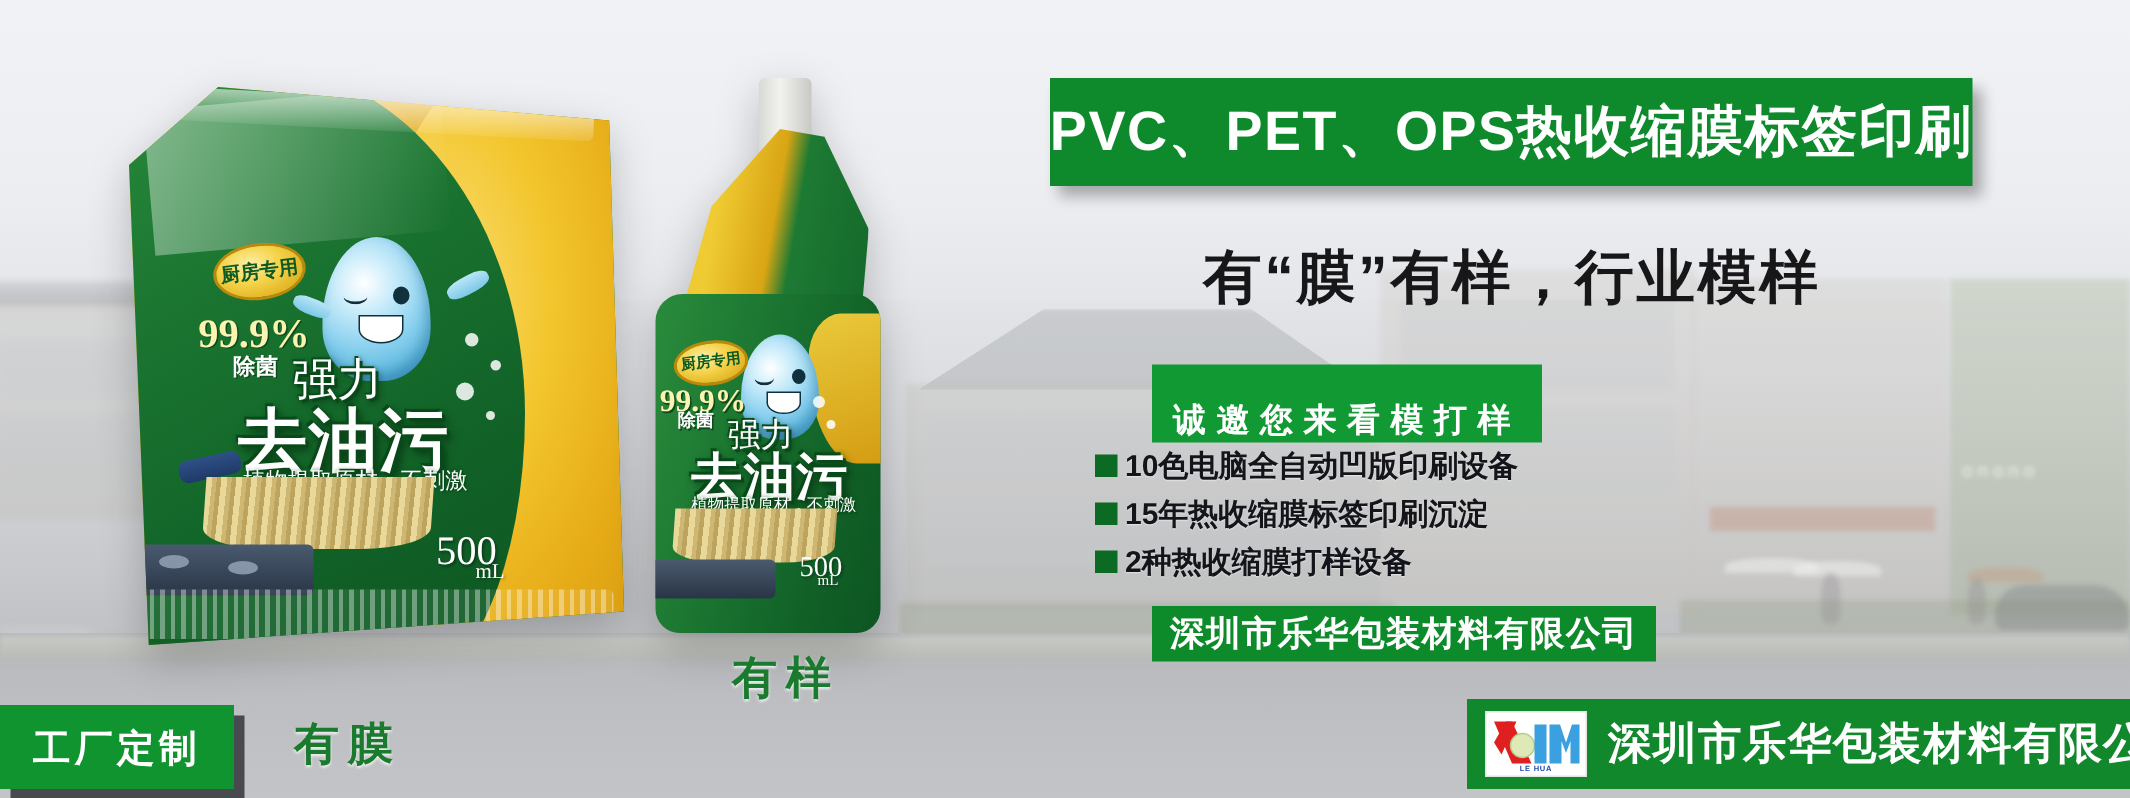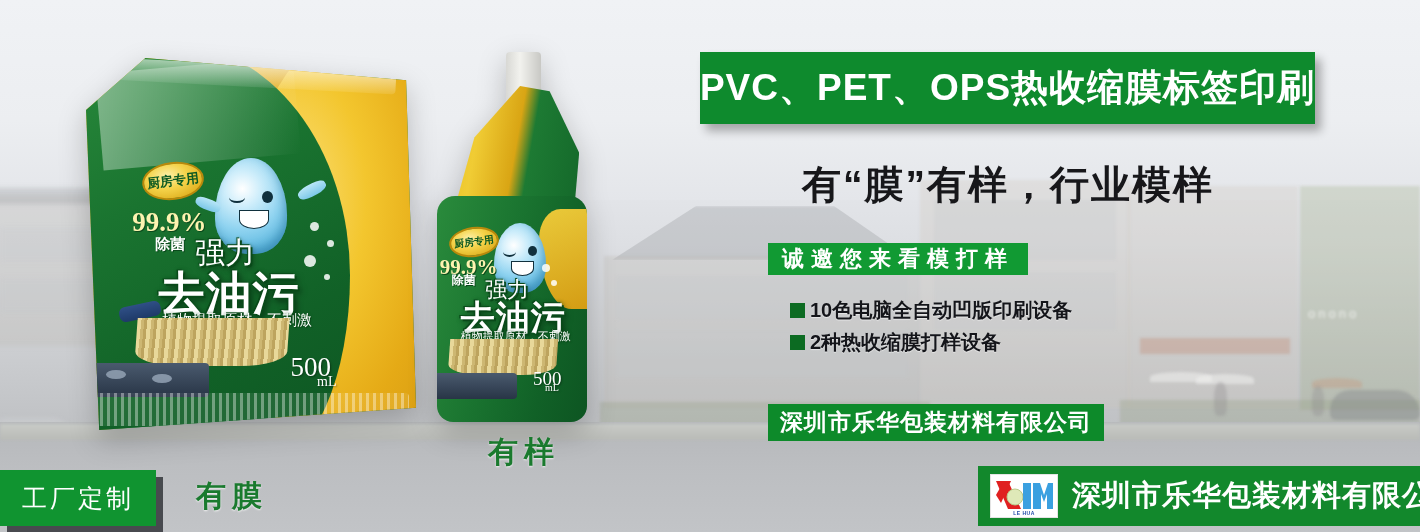--- a/index.html
+++ b/index.html
@@ -115,39 +115,39 @@
 
   
   #title-banner{position:absolute;left:700px;top:52px;width:615px;height:72px;
       background:#0e8a2d;box-shadow:6px 7px 9px rgba(0,0,0,0.30);
       display:flex;align-items:center;justify-content:center;}
   #title-banner span{color:#ffffff;font-size:37px;font-weight:bold;letter-spacing:1px;white-space:nowrap;}
 
   #subtitle{position:absolute;left:700px;top:158px;width:616px;text-align:center;
       color:#17171a;font-size:39px;font-weight:bold;letter-spacing:2px;white-space:nowrap;}
 
-  #invite-bar{position:absolute;left:768px;top:243px;height:32px;padding:0 14px;
-      background:#119a33;display:flex;align-items:center;}
+  #invite-bar{position:absolute;left:768px;top:243px;height:52px;padding:0 14px;
+      background:#119a33;display:flex;align-items:flex-end;}
   #invite-bar span{color:#ffffff;font-size:22px;letter-spacing:7px;font-weight:bold;white-space:nowrap;}
 
-  #features{position:absolute;left:790px;top:297px;text-align:right;}
+  #features{position:absolute;left:730px;top:297px;text-align:right;}
   .feature{display:flex;align-items:center;margin-bottom:5px;}
   .bullet{width:15px;height:15px;background:#0c6b22;margin-right:5px;flex:none;}
   .feature span.txt{color:#14151a;font-size:20px;font-weight:bold;white-space:nowrap;
       text-shadow:0 1px 1px rgba(255,255,255,.55);}
 
   #promise-bar{position:absolute;left:768px;top:404px;height:37px;padding:0 12px;
       background:#0d8a2a;display:flex;align-items:center;}
   #promise-bar span{color:#ffffff;font-size:23px;font-weight:bold;letter-spacing:1px;white-space:nowrap;}
 
   
   #factory-badge{position:absolute;left:0;top:470px;width:156px;height:56px;
       background:#109430;box-shadow:7px 7px 0 rgba(45,48,52,0.82);
       display:flex;align-items:center;justify-content:center;}
-  #factory-badge span{color:#ffffff;font-size:25px;font-weight:normal;letter-spacing:3px;}
+  #factory-badge span{color:#ffffff;font-size:25px;font-weight:bold;letter-spacing:3px;}
 
   
   #company-bar{position:absolute;left:978px;top:466px;width:442px;height:60px;
       background:#12882c;display:flex;align-items:center;padding-left:12px;box-sizing:border-box;}
   #logo{width:66px;height:42px;background:#ffffff;position:relative;flex:none;
         border:1px solid #e4e4e4;overflow:hidden;}
   #company-bar .cname{color:#ffffff;font-size:29px;font-weight:bold;
       letter-spacing:1px;margin-left:14px;white-space:nowrap;}
   .logo-text{position:absolute;left:0;right:0;bottom:1px;text-align:center;
       font-size:5px;color:#1f49a8;letter-spacing:.5px;font-weight:bold;}
@@ -286,20 +286,24 @@
     <span>诚邀您来看模打样</span>
   </div>
 
   <div id="features">
     <div class="feature">
       <span class="bullet"></span>
       <span class="txt">10色电脑全自动凹版印刷设备</span>
     </div>
     <div class="feature">
       <span class="bullet"></span>
+      <span class="txt">15年热收缩膜标签印刷沉淀</span>
+    </div>
+    <div class="feature">
+      <span class="bullet"></span>
       <span class="txt">2种热收缩膜打样设备</span>
     </div>
   </div>
 
   <div id="promise-bar">
     <span>深圳市乐华包装材料有限公司</span>
   </div>
 
   <div id="factory-badge">
     <span>工厂定制</span>

